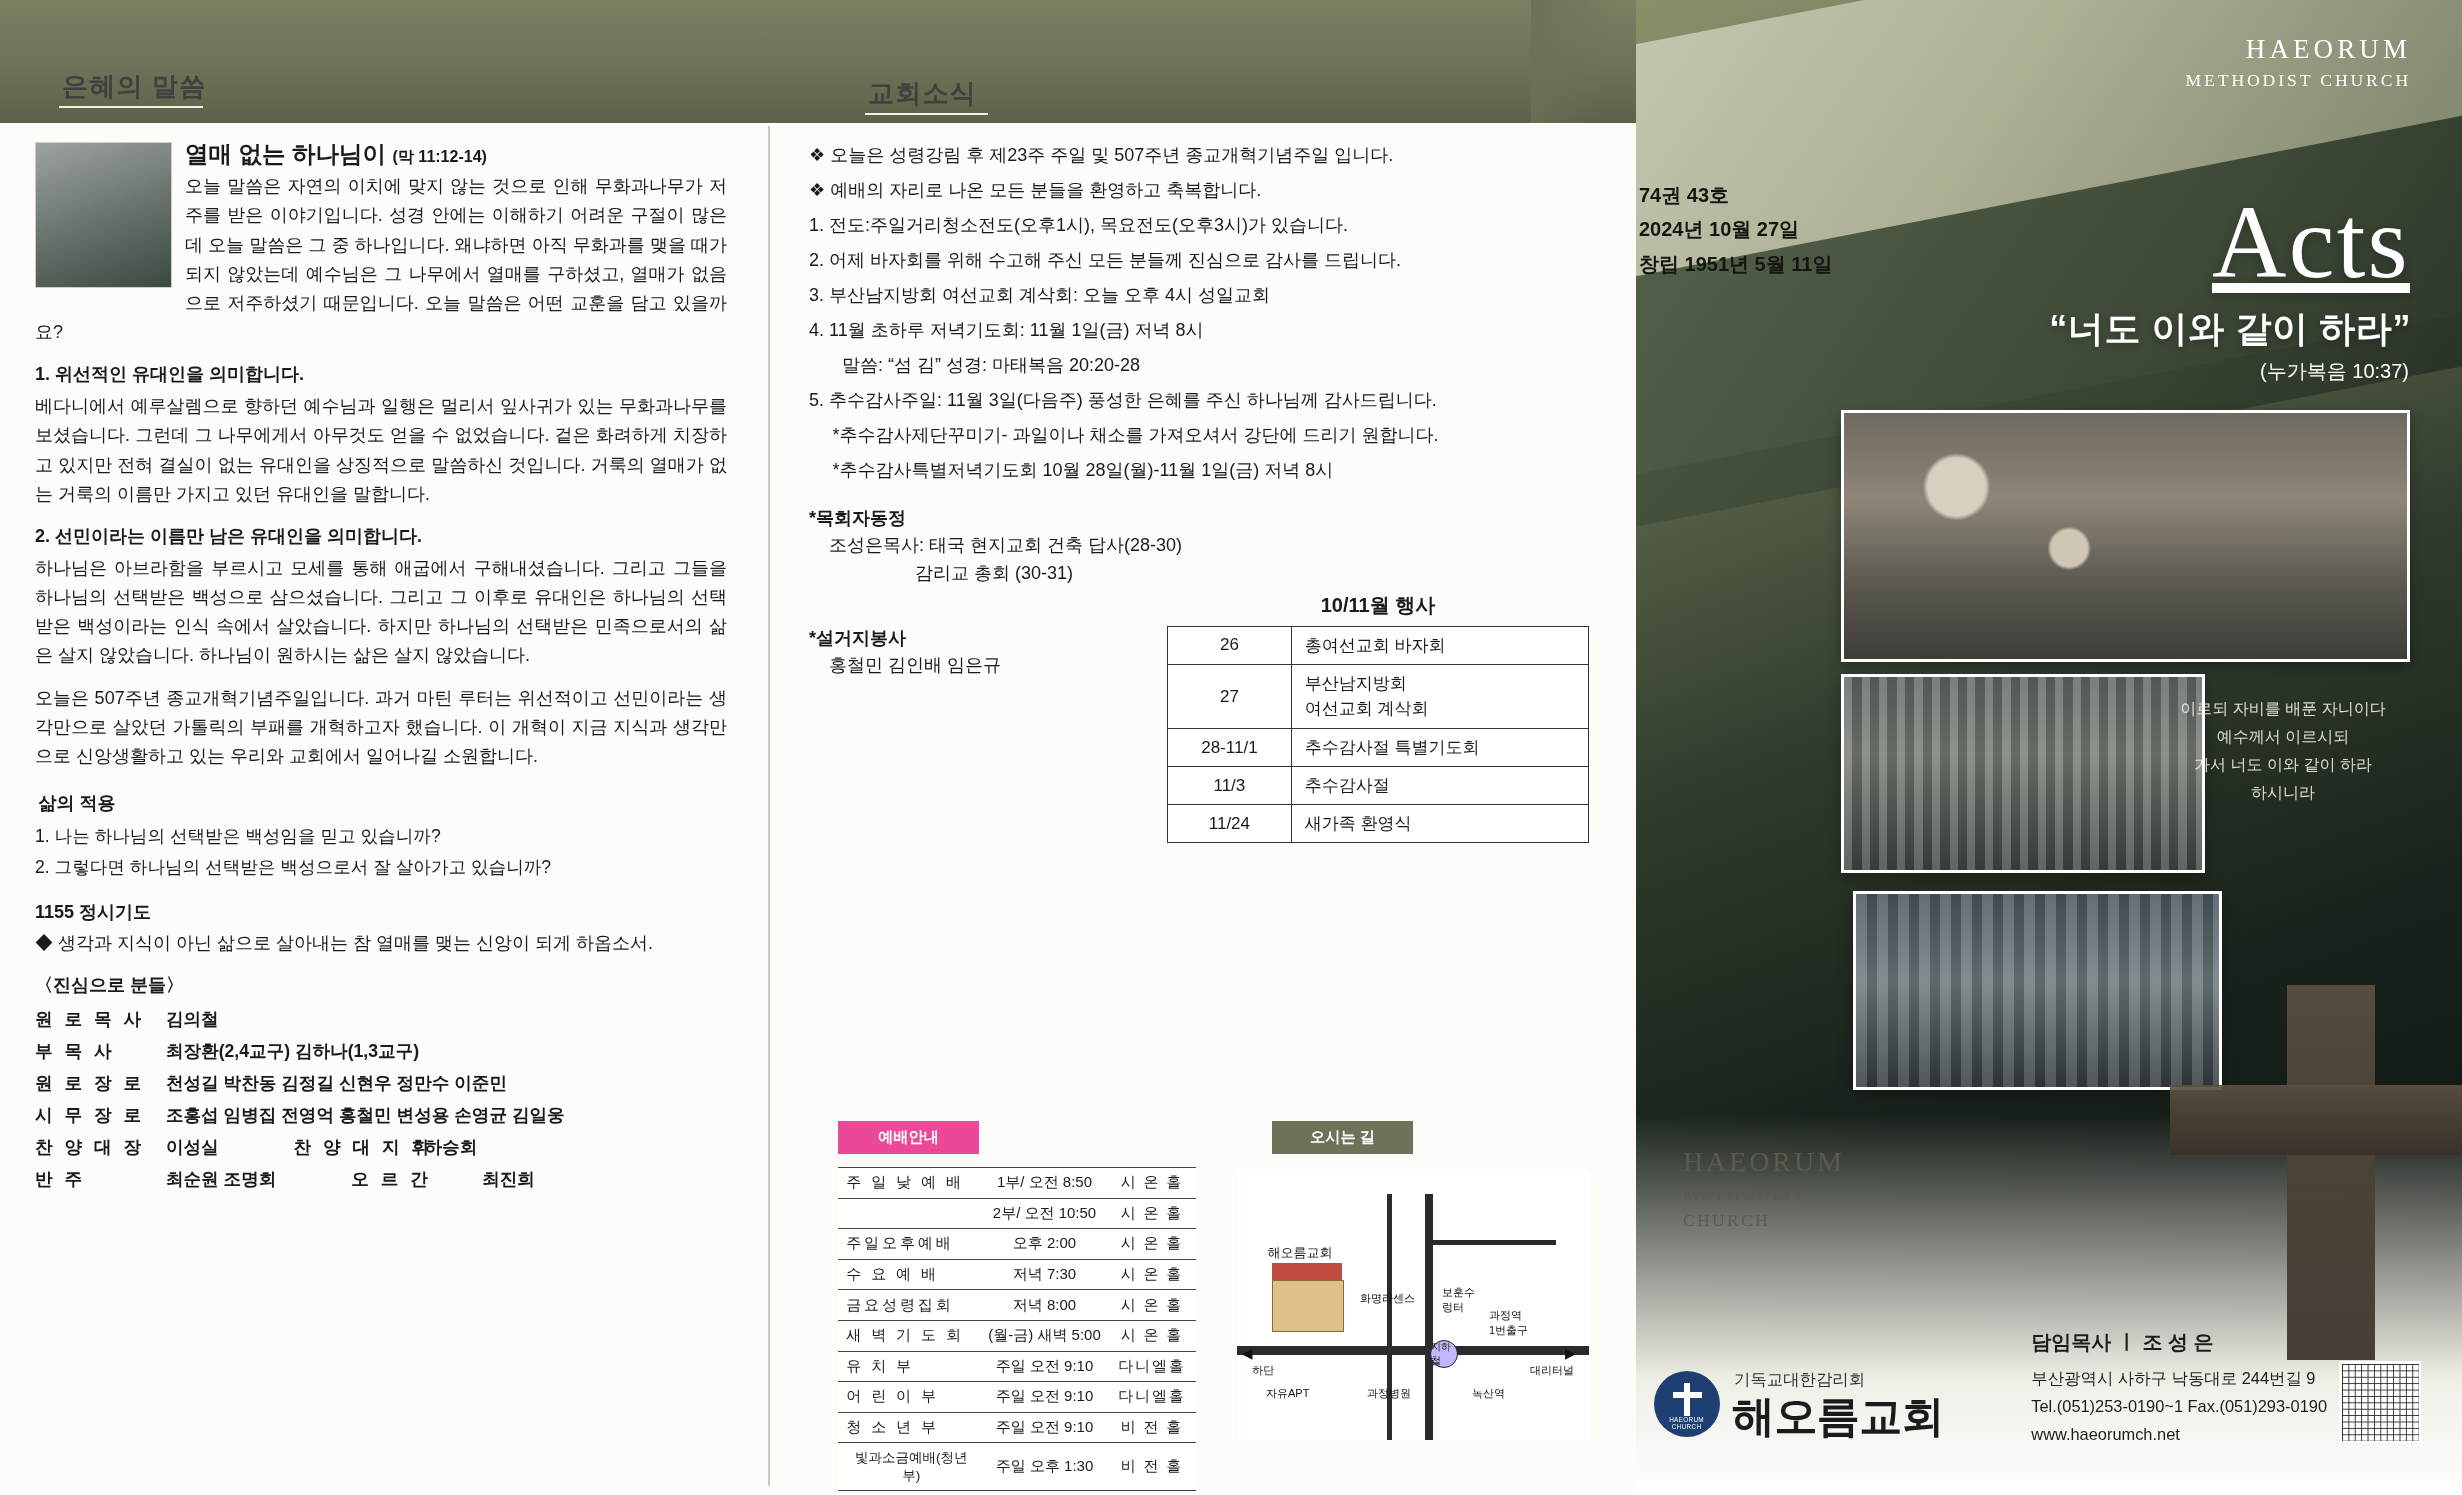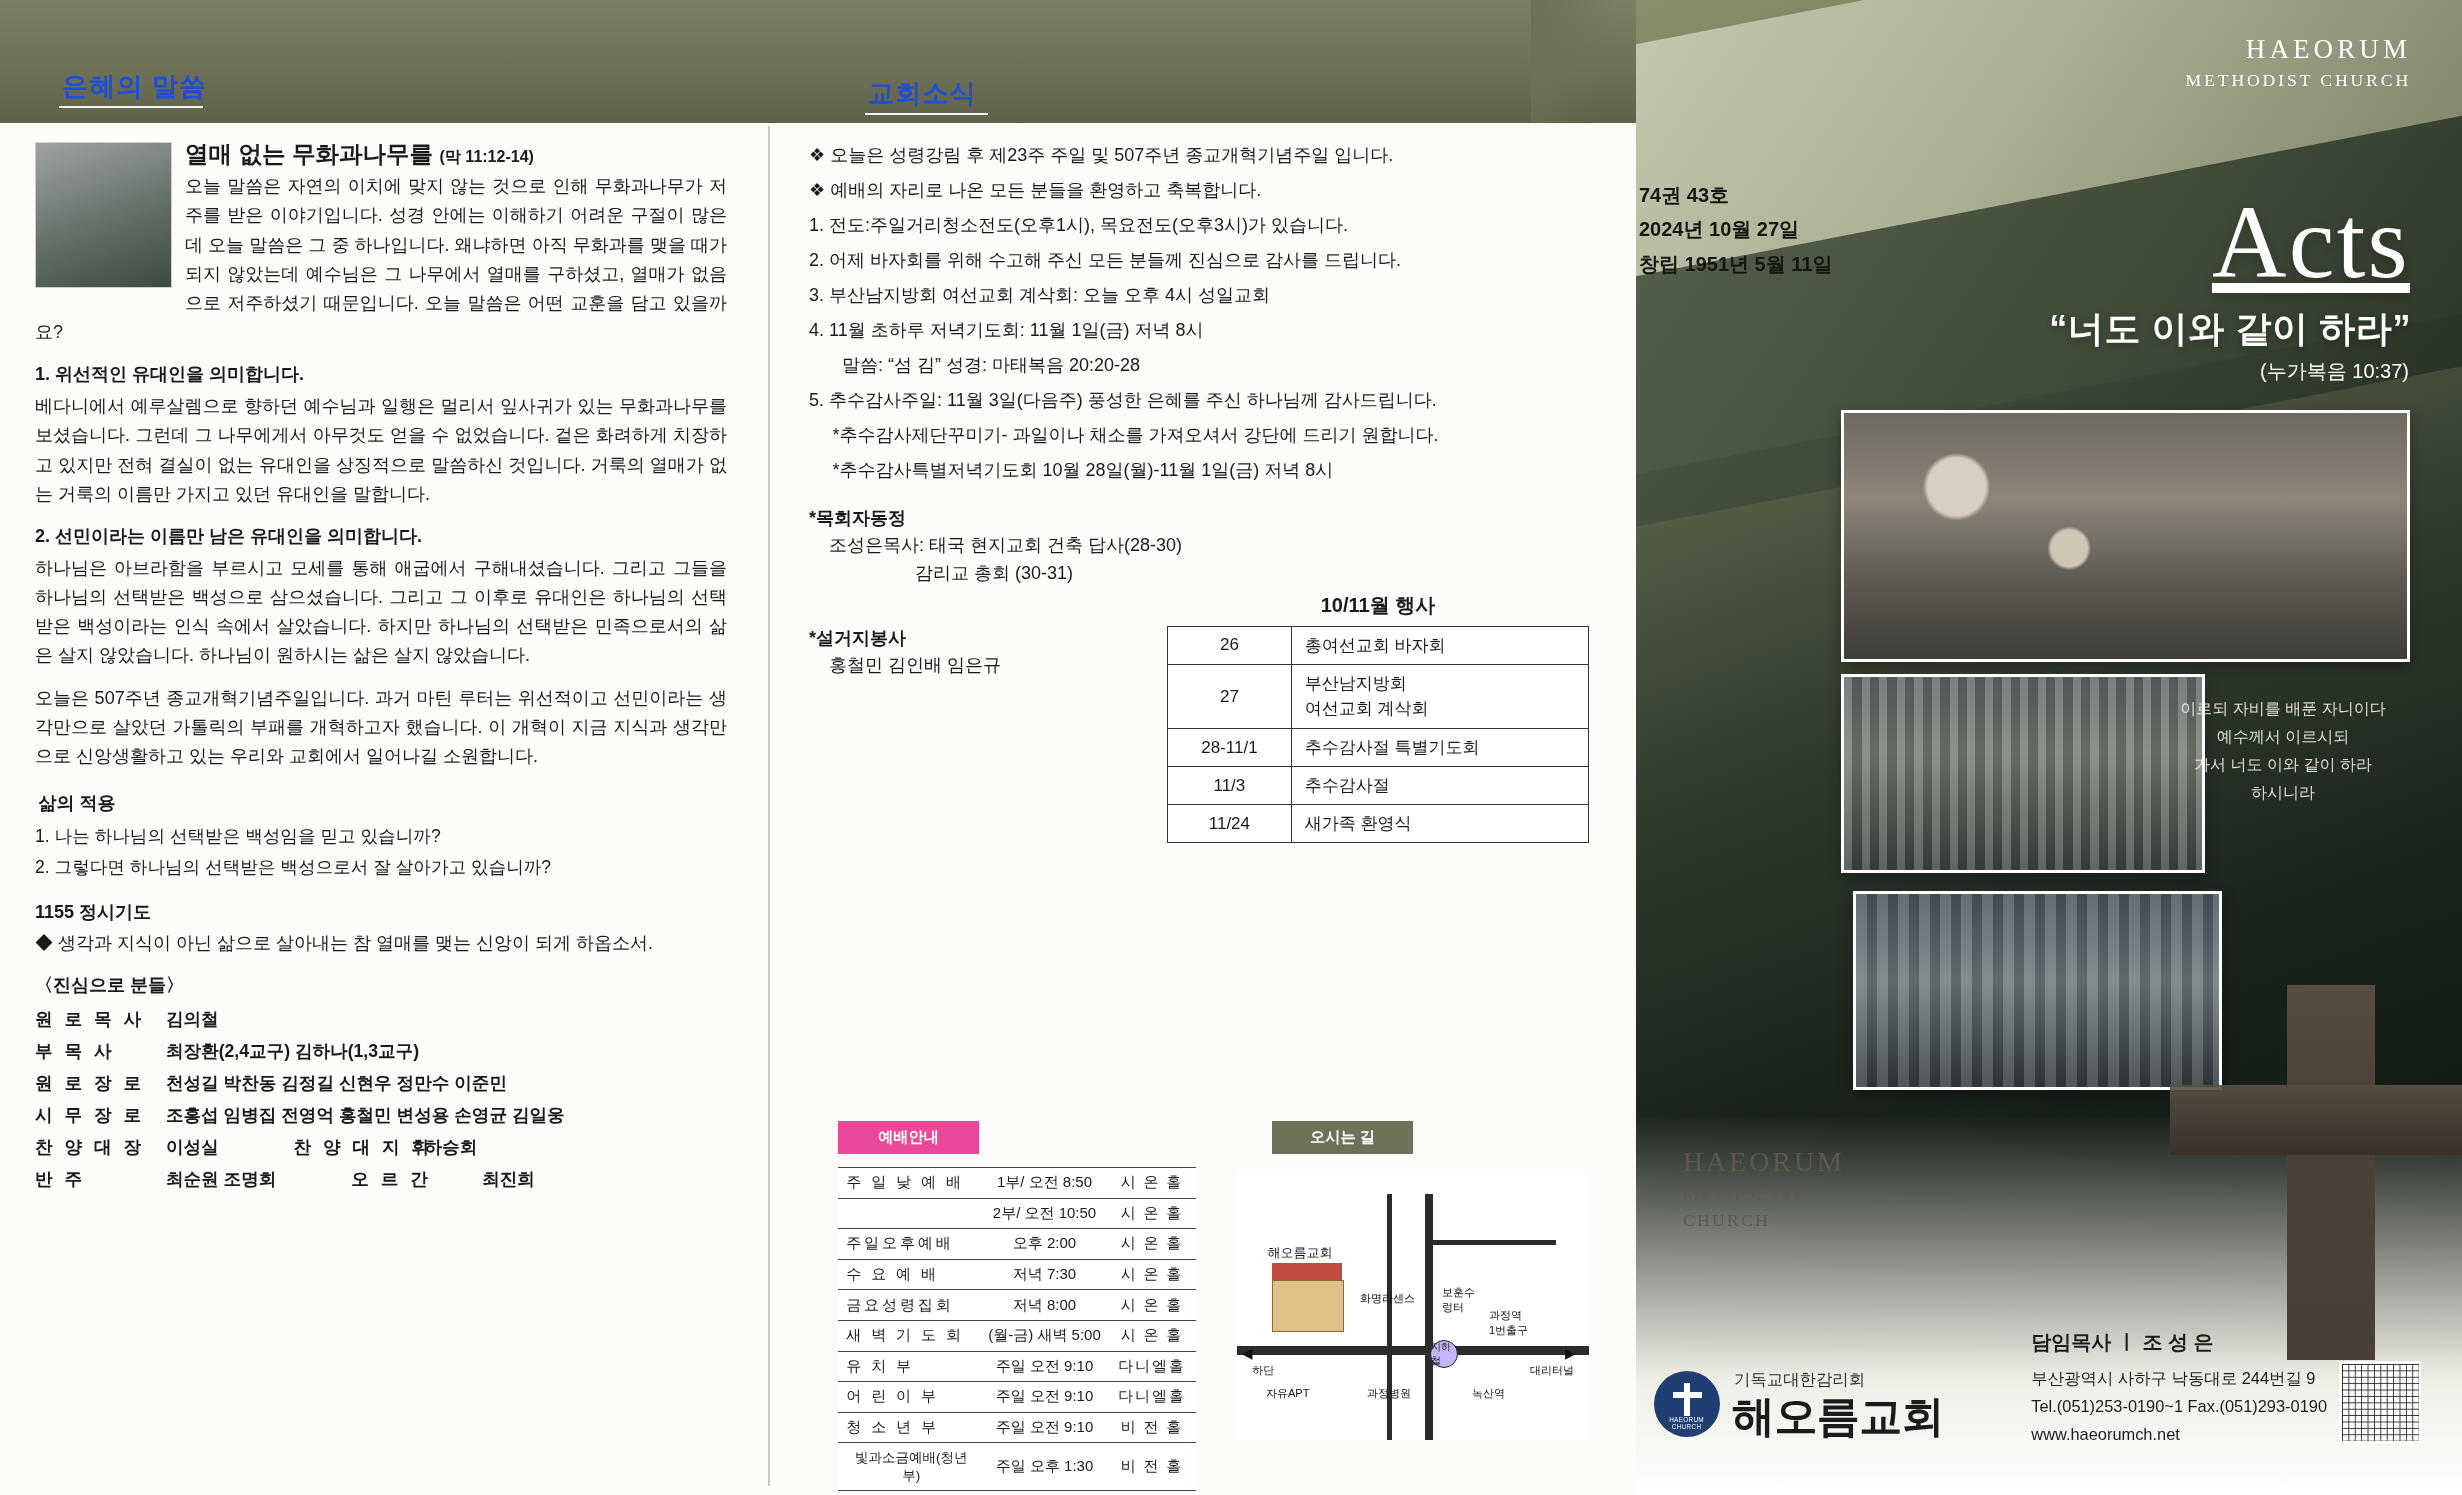--- a/index.html
+++ b/index.html
@@ -20,21 +20,21 @@
   
   .topband{
     position:absolute;left:0;top:0;width:1636px;height:123px;
     background:linear-gradient(180deg,#7d7f63 0%,#6f7158 55%,#5e6049 100%);
   }
   .topband:after{
     content:"";position:absolute;right:-0.6px;top:0;width:106px;height:100%;
     background:linear-gradient(100deg, rgba(110,113,88,1) 0%, rgba(110,113,88,0) 70%);
   }
   .band-title{
-    position:absolute;color:#1d4ed8;font-weight:bold;font-size:26px;letter-spacing:1.2px;
+    position:absolute;color:#404040;font-weight:bold;font-size:26px;letter-spacing:1.2px;
   }
   .band-underline{position:absolute;height:2.3px;background:#ffffff;opacity:.9;}
 
   
   #rightpanel{
     position:absolute;left:1636px;top:0;width:827px;height:1495px;
     background:#0f1713;
     overflow:hidden;
   }
   .rp-greenwash{
@@ -275,21 +275,21 @@
   <div class="band-title" style="left:62px;top:69px;">은혜의 말씀</div>
   <div class="band-underline" style="left:59px;top:106px;width:144px;"></div>
   <div class="band-title" style="left:868px;top:76px;">교회소식</div>
   <div class="band-underline" style="left:865px;top:113px;width:123px;"></div>
 
   <div class="vdiv"></div>
 
   <div class="col1">
     <div class="portrait"></div>
     <div class="sermon-title">
-      <span>열매 없는 무화과나무를</span>
+      <span>열매 없는 하나님이</span>
       <span class="ref">(막 11:12-14)</span>
     </div>
     <p class="body-t">오늘 말씀은 자연의 이치에 맞지 않는 것으로 인해 무화과나무가 저주를 받은 이야기입니다. 성경 안에는 이해하기 어려운 구절이 많은데 오늘 말씀은 그 중 하나입니다. 왜냐하면 아직 무화과를 맺을 때가 되지 않았는데 예수님은 그 나무에서 열매를 구하셨고, 열매가 없음으로 저주하셨기 때문입니다. 오늘 말씀은 어떤 교훈을 담고 있을까요?</p>
 
     <div class="h-sub">1. 위선적인 유대인을 의미합니다.</div>
     <p class="body-t">베다니에서 예루살렘으로 향하던 예수님과 일행은 멀리서 잎사귀가 있는 무화과나무를 보셨습니다. 그런데 그 나무에게서 아무것도 얻을 수 없었습니다. 겉은 화려하게 치장하고 있지만 전혀 결실이 없는 유대인을 상징적으로 말씀하신 것입니다. 거룩의 열매가 없는 거룩의 이름만 가지고 있던 유대인을 말합니다.</p>
 
     <div class="h-sub">2. 선민이라는 이름만 남은 유대인을 의미합니다.</div>
     <p class="body-t">하나님은 아브라함을 부르시고 모세를 통해 애굽에서 구해내셨습니다. 그리고 그들을 하나님의 선택받은 백성으로 삼으셨습니다. 그리고 그 이후로 유대인은 하나님의 선택받은 백성이라는 인식 속에서 살았습니다. 하지만 하나님의 선택받은 민족으로서의 삶은 살지 않았습니다. 하나님이 원하시는 삶은 살지 않았습니다.</p>
 

